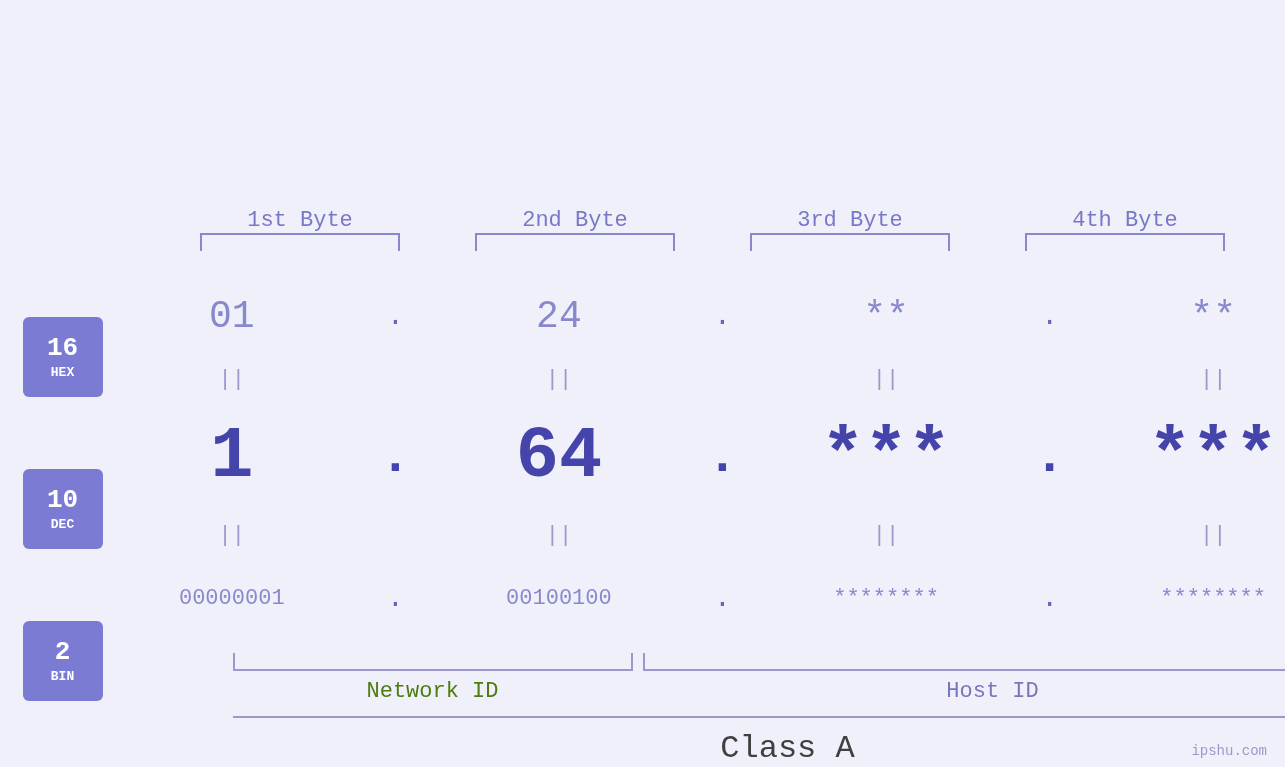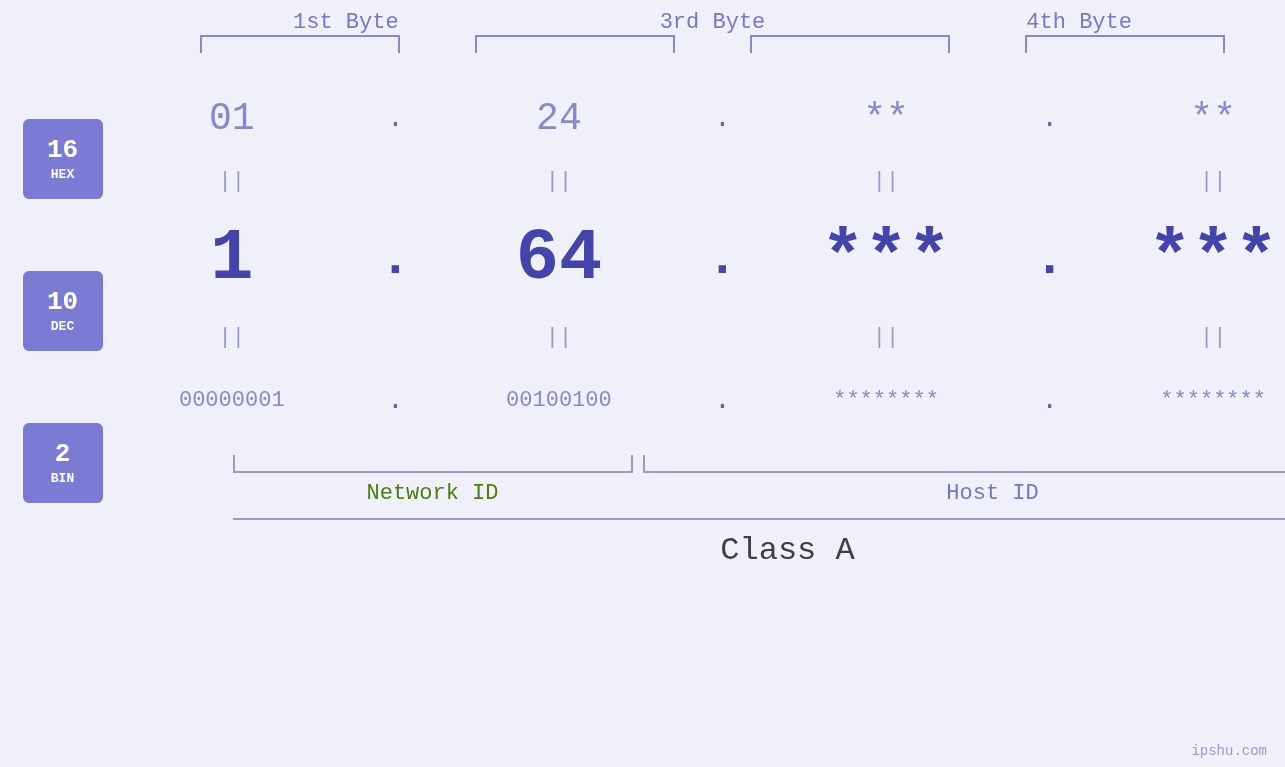--- a/index.html
+++ b/index.html
@@ -13,21 +13,21 @@
       position: relative;
     }
 
     .container {
       width: 1285px;
       height: 767px;
       position: relative;
       display: flex;
       flex-direction: column;
       align-items: center;
-      justify-content: flex-start;
+      justify-content: flex-end;
       padding-top: 10px;
     }
 
     
     .byte-headers {
       display: flex;
       width: 1100px;
       margin-left: 140px;
       margin-bottom: 0px;
       justify-content: space-around;
@@ -283,20 +283,21 @@
       width: 30px;
     }
   </style>
 </head>
 <body>
 
 <div class="container">
 
   <div class="byte-headers">
     <div class="byte-label">1st Byte</div>
+    <div class="byte-label">2nd Byte</div>
     <div class="byte-label">3rd Byte</div>
     <div class="byte-label">4th Byte</div>
   </div>
 
   <div class="bracket-row">
     <div class="bracket"></div>
     <div class="bracket"></div>
     <div class="bracket"></div>
     <div class="bracket"></div>
   </div>

